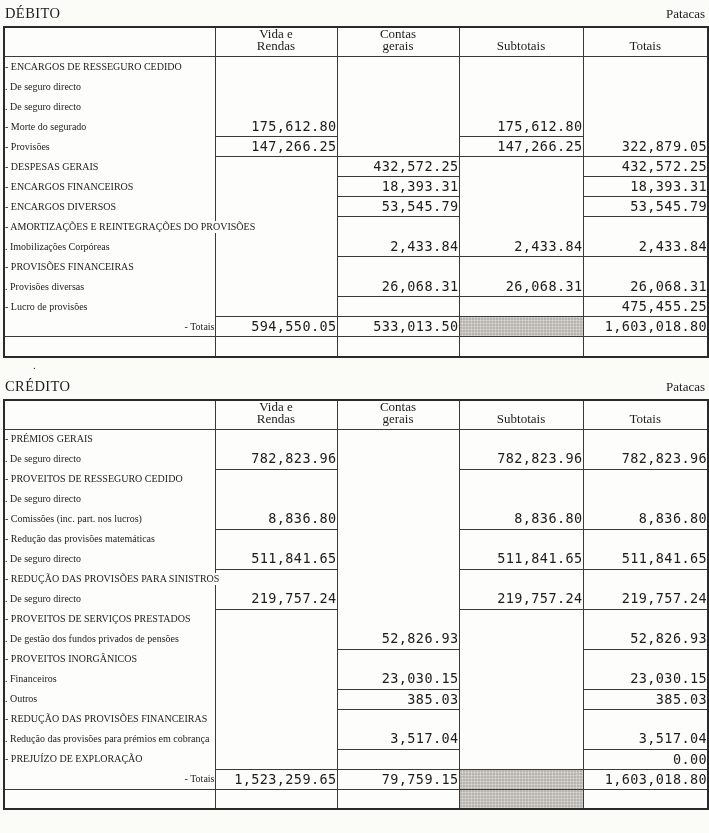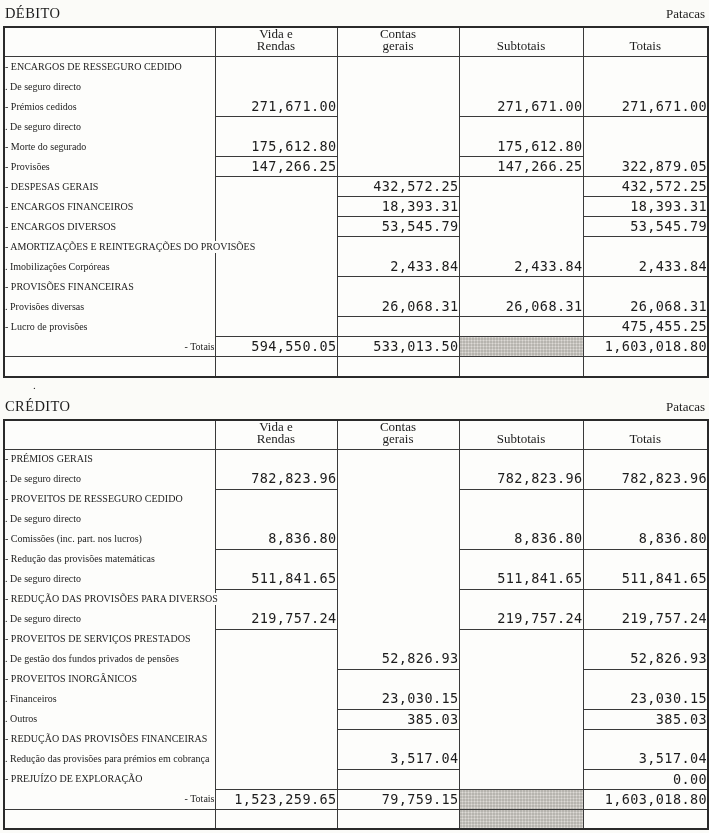--- a/index.html
+++ b/index.html
@@ -107,27 +107,20 @@
         <td class="num"></td>
       </tr>
       <tr>
         <td class="lbl i1"><span class="lt">. De seguro directo</span></td>
         <td class="num"></td>
         <td class="num"></td>
         <td class="num"></td>
         <td class="num"></td>
       </tr>
       <tr>
-        <td class="lbl i2"><span class="lt">- Prémios cedidos</span></td>
-        <td class="num ul">271,671.00</td>
-        <td class="num"></td>
-        <td class="num ul">271,671.00</td>
-        <td class="num ul">271,671.00</td>
-      </tr>
-      <tr>
         <td class="lbl i1"><span class="lt">. De seguro directo</span></td>
         <td class="num"></td>
         <td class="num"></td>
         <td class="num"></td>
         <td class="num"></td>
       </tr>
       <tr>
         <td class="lbl i2"><span class="lt">- Morte do segurado</span></td>
         <td class="num ul">175,612.80</td>
         <td class="num"></td>
@@ -284,21 +277,21 @@
         <td class="num"></td>
       </tr>
       <tr>
         <td class="lbl i1"><span class="lt">. De seguro directo</span></td>
         <td class="num ul">511,841.65</td>
         <td class="num"></td>
         <td class="num ul">511,841.65</td>
         <td class="num ul">511,841.65</td>
       </tr>
       <tr>
-        <td class="lbl i0"><span class="lt">- REDUÇÃO DAS PROVISÕES PARA DIVERSOS</span></td>
+        <td class="lbl i0"><span class="lt">- REDUÇÃO DAS PROVISÕES PARA SINISTROS</span></td>
         <td class="num"></td>
         <td class="num"></td>
         <td class="num"></td>
         <td class="num"></td>
       </tr>
       <tr>
         <td class="lbl i1"><span class="lt">. De seguro directo</span></td>
         <td class="num ul">219,757.24</td>
         <td class="num"></td>
         <td class="num ul">219,757.24</td>

